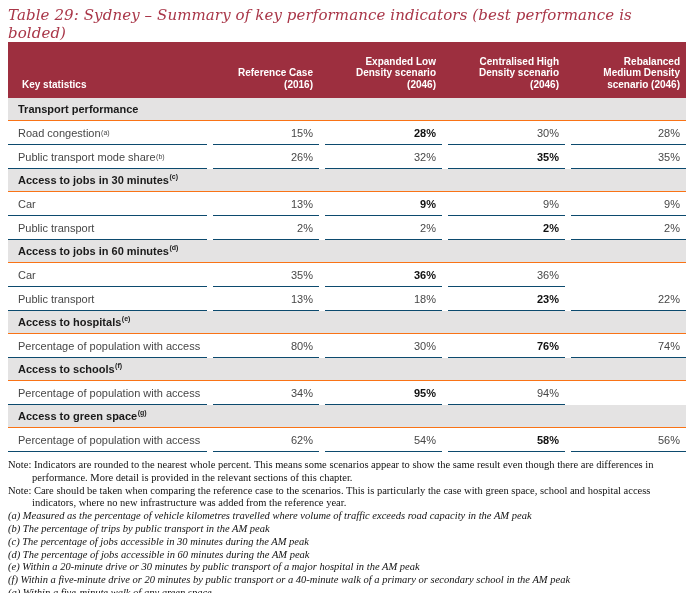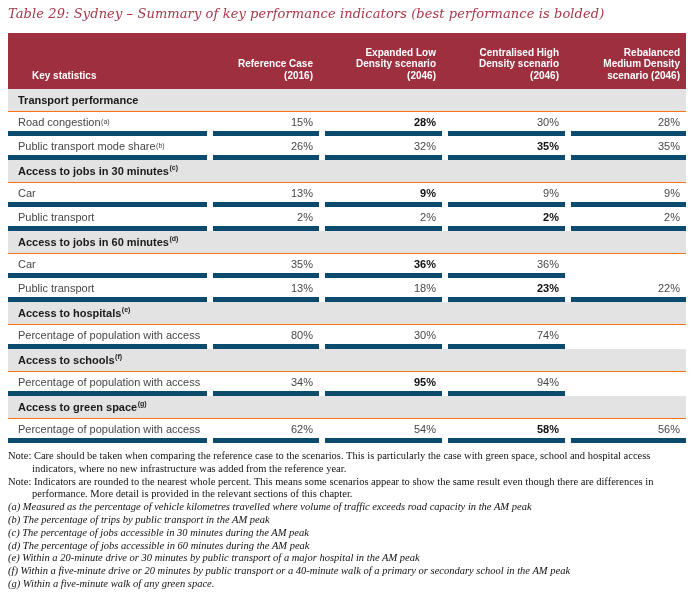--- a/index.html
+++ b/index.html
@@ -7,23 +7,22 @@
     width: 694px; height: 593px;
     background: #ffffff;
     font-family: "Liberation Sans", sans-serif;
     overflow: hidden;
   }
   .page { width: 694px; height: 593px; padding: 6px 8px 0 8px; }
 
   .table-title {
     font-family: "DejaVu Serif", "Liberation Serif", serif;
     font-style: italic;
-    font-size: 13px;
+    font-size: 15px;
     color: #A93648;
-    margin-bottom: 12px;
     letter-spacing: 0.1px;
   }
 
   .kpi-table { width: 678px; }
 
   
   .grid5 {
     display: grid;
     grid-template-columns: 199px 106px 117px 117px 115px;
     column-gap: 6px;
@@ -36,41 +35,41 @@
   .th {
     color: #ffffff;
     font-weight: bold;
     font-size: 10px;
     line-height: 1.18;
     white-space: pre-line;
     display: flex;
     align-items: flex-end;
     padding-bottom: 7px;
   }
-  .th.first { justify-content: flex-start; padding-left: 24px; text-align: center; }
+  .th.first { justify-content: flex-start; padding-left: 14px; text-align: center; }
   .th.num   { justify-content: flex-end; padding-right: 6px; text-align: right; }
 
   .section-row {
     background: #E4E3E3;
     height: 23px;
     display: flex;
     align-items: center;
     padding-left: 10px;
     border-bottom: 1px solid #f97316;
   }
   .section-heading {
     font-weight: bold;
     font-size: 11px;
     color: #1a1a1a;
   }
   .data-row { height: 24px; }
   .cell {
     display: flex;
     align-items: center;
-    border-bottom: 5px solid #0c4a6e;
+    border-bottom: 1px solid #0c4a6e;
     font-size: 11px;
     color: #474747;
   }
   .label-cell { padding-left: 10px; justify-content: flex-start; }
   .value-cell { padding-right: 6px; justify-content: flex-end; }
   .value-cell.best { font-weight: bold; color: #111111; }
 
   sup.fnote {
     font-size: 7px;
     line-height: 0;
@@ -179,20 +178,21 @@
         </div>
         <div class="section-row">
           <span class="section-heading"><span>Access to hospitals</span><sup class="fnote">(e)</sup></span>
         </div>
         <div class="data-row grid5">
           <div class="cell label-cell">
             <span>Percentage of population with access</span>
           </div>
           <div class="cell value-cell">80%</div>
           <div class="cell value-cell">30%</div>
+          <div class="cell value-cell best">76%</div>
           <div class="cell value-cell">74%</div>
         </div>
         <div class="section-row">
           <span class="section-heading"><span>Access to schools</span><sup class="fnote">(f)</sup></span>
         </div>
         <div class="data-row grid5">
           <div class="cell label-cell">
             <span>Percentage of population with access</span>
           </div>
           <div class="cell value-cell">34%</div>
@@ -209,22 +209,22 @@
           <div class="cell value-cell">62%</div>
           <div class="cell value-cell">54%</div>
           <div class="cell value-cell best">58%</div>
           <div class="cell value-cell">56%</div>
         </div>
       </div>
 
   </div>
 
   <div class="notes">
+      <div class="note-line hang-note">Note: Indicators are rounded to the nearest whole percent. This means some scenarios appear to show the same result even though there are differences in performance. More detail is provided in the relevant sections of this chapter.</div>
       <div class="note-line hang-note">Note: Care should be taken when comparing the reference case to the scenarios. This is particularly the case with green space, school and hospital access indicators, where no new infrastructure was added from the reference year.</div>
-      <div class="note-line hang-note">Note: Indicators are rounded to the nearest whole percent. This means some scenarios appear to show the same result even though there are differences in performance. More detail is provided in the relevant sections of this chapter.</div>
       <div class="note-line hang-letter">(a) Measured as the percentage of vehicle kilometres travelled where volume of traffic exceeds road capacity in the AM peak</div>
       <div class="note-line hang-letter">(b) The percentage of trips by public transport in the AM peak</div>
       <div class="note-line hang-letter">(c) The percentage of jobs accessible in 30 minutes during the AM peak</div>
       <div class="note-line hang-letter">(d) The percentage of jobs accessible in 60 minutes during the AM peak</div>
       <div class="note-line hang-letter">(e) Within a 20-minute drive or 30 minutes by public transport of a major hospital in the AM peak</div>
       <div class="note-line hang-letter">(f) Within a five-minute drive or 20 minutes by public transport or a 40-minute walk of a primary or secondary school in the AM peak</div>
       <div class="note-line hang-letter">(g) Within a five-minute walk of any green space.</div>
     </div>
 
 </div>

